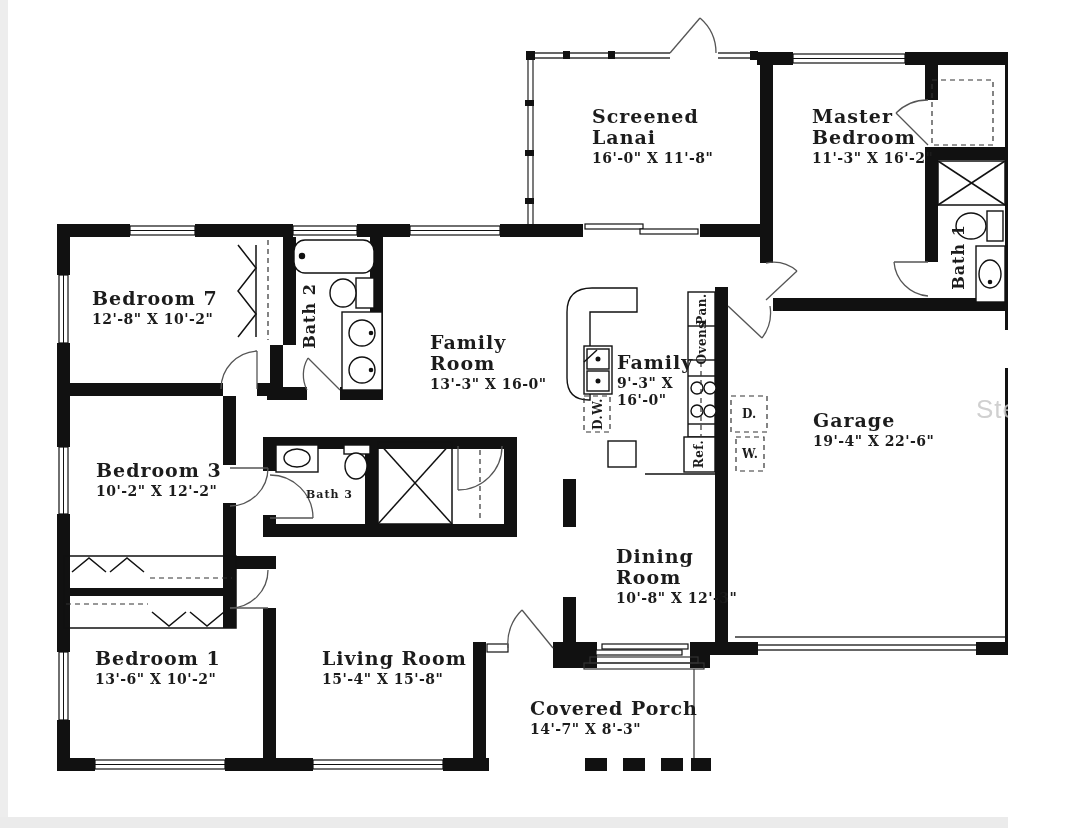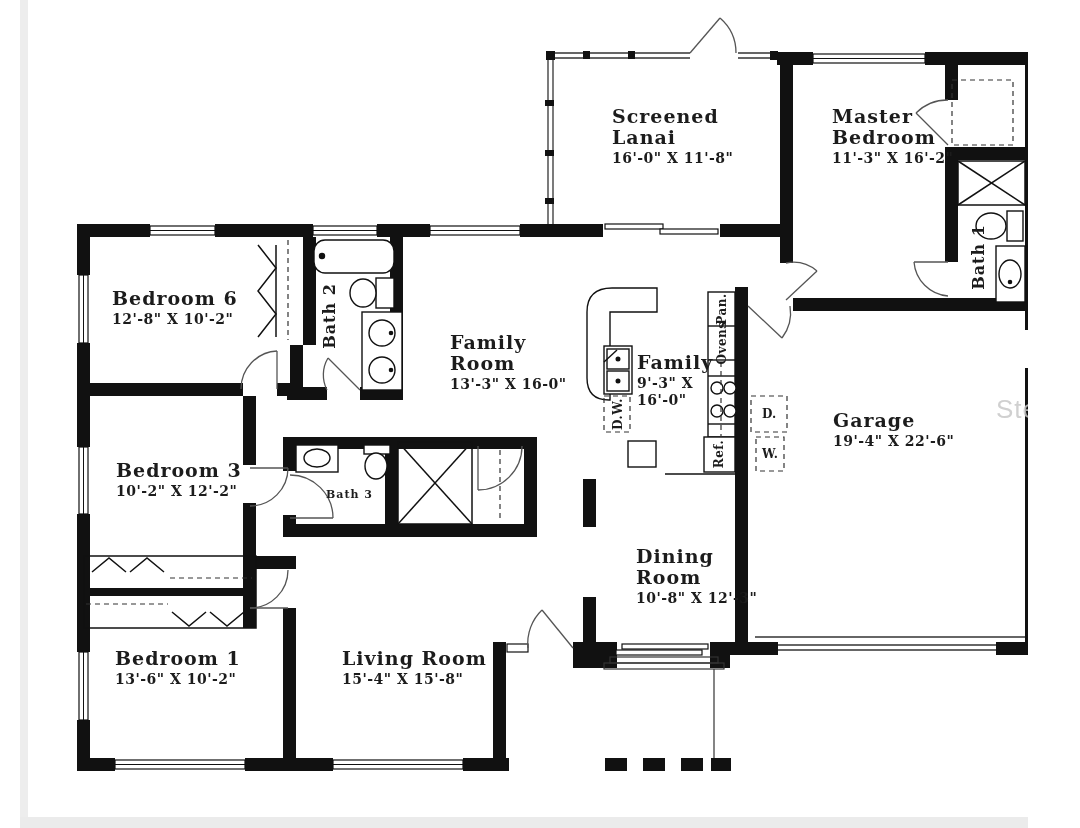--- a/index.html
+++ b/index.html
@@ -1,17 +1,17 @@
 <!DOCTYPE html>
 <html><head>
 <meta charset="utf-8">
 <style>
   html,body{margin:0;padding:0;background:#ffffff;}
   #stage{position:relative;width:1008px;height:828px;background:#ffffff;overflow:hidden;
-         font-family:"DejaVu Serif", serif;color:#1c1c1c;margin-left:20px;}
+         font-family:"DejaVu Serif", serif;color:#1c1c1c;}
   #plan-svg{position:absolute;left:0;top:0;}
   .edge{position:absolute;z-index:40;}
   .edge.left{left:0;top:0;width:8px;height:828px;background:#ededed;}
   .edge.right{left:1072px;top:0;width:8px;height:828px;background:#ededed;}
   .edge.bottom{left:0;top:817px;width:1080px;height:11px;background:#ebebeb;}
   .room-label{position:absolute;white-space:nowrap;z-index:10;}
   .rname{font-size:19px;line-height:21px;font-weight:bold;letter-spacing:1px;}
   .rdims{font-size:14px;line-height:17px;font-weight:bold;letter-spacing:0.5px;margin-top:2px;}
   .rdims2{font-size:14px;line-height:16px;font-weight:bold;letter-spacing:0.5px;}
   .vlabel{position:absolute;white-space:nowrap;font-weight:bold;z-index:10;
@@ -291,21 +291,21 @@
     <div class="rdims">16'-0" X 11'-8"</div>
   </div>
 
   <div class="room-label" style="left:812px;top:106px">
     <div class="rname">Master</div>
     <div class="rname">Bedroom</div>
     <div class="rdims">11'-3" X 16'-2"</div>
   </div>
 
   <div class="room-label" style="left:92px;top:288px">
-    <div class="rname">Bedroom 6</div>
+    <div class="rname">Bedroom 7</div>
     <div class="rdims">12'-8" X 10'-2"</div>
   </div>
 
   <div class="room-label" style="left:430px;top:332px">
     <div class="rname">Family</div>
     <div class="rname">Room</div>
     <div class="rdims">13'-3" X 16-0"</div>
   </div>
 
   <div class="room-label" style="left:617px;top:352px">
@@ -333,20 +333,24 @@
   <div class="room-label" style="left:95px;top:648px">
     <div class="rname">Bedroom 1</div>
     <div class="rdims">13'-6" X 10'-2"</div>
   </div>
 
   <div class="room-label" style="left:322px;top:648px">
     <div class="rname">Living Room</div>
     <div class="rdims">15'-4" X 15'-8"</div>
   </div>
 
+  <div class="room-label" style="left:530px;top:698px">
+    <div class="rname">Covered Porch</div>
+    <div class="rdims">14'-7" X 8'-3"</div>
+  </div>
 
   <div class="vlabel bath" style="left:309px;top:316px">Bath 2</div>
   <div class="hlabel bath" style="left:306px;top:488px">Bath 3</div>
   <div class="vlabel bath" style="left:958px;top:257px">Bath 1</div>
 
   <div class="vlabel appl" style="left:702px;top:309px">Pan.</div>
   <div class="vlabel appl" style="left:702px;top:343px">Ovens</div>
   <div class="vlabel appl" style="left:699px;top:454px">Ref.</div>
   <div class="vlabel appl" style="left:598px;top:414px">D.W.</div>
   <div class="hlabel appl" style="left:749px;top:414px">D.</div>

